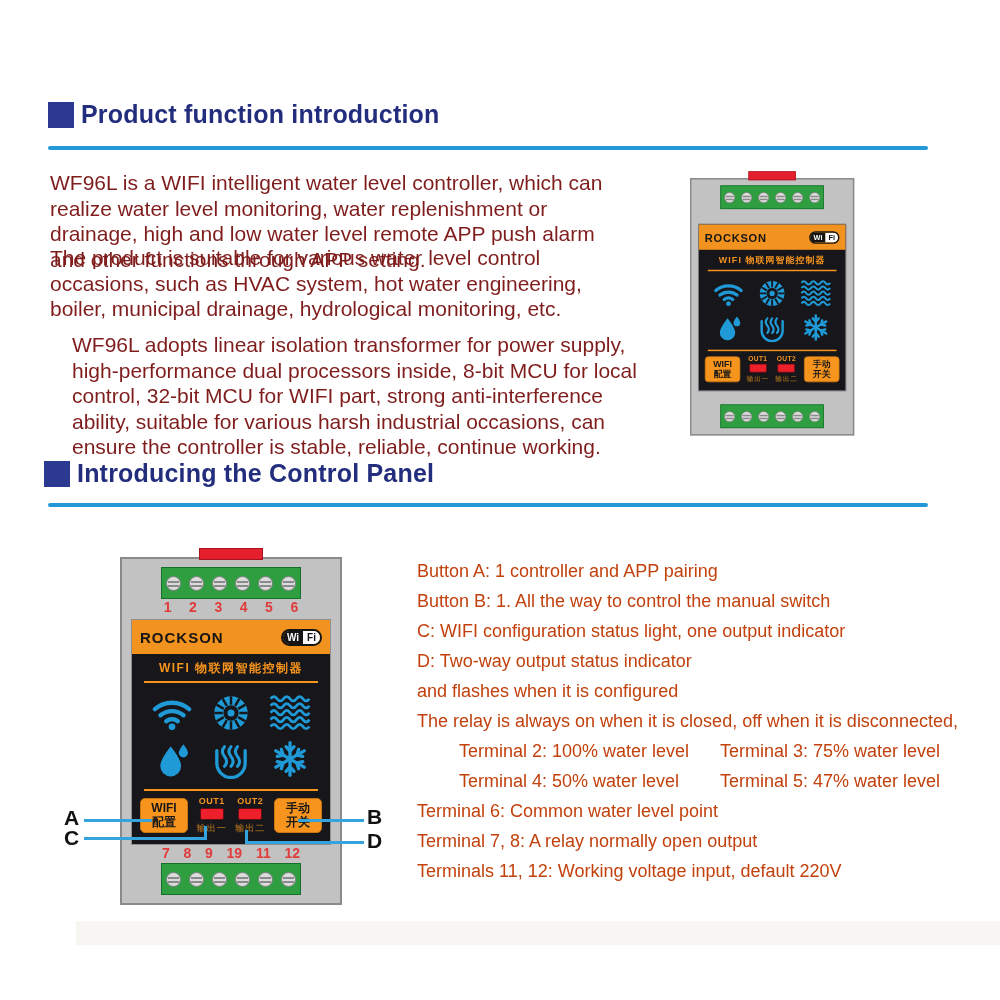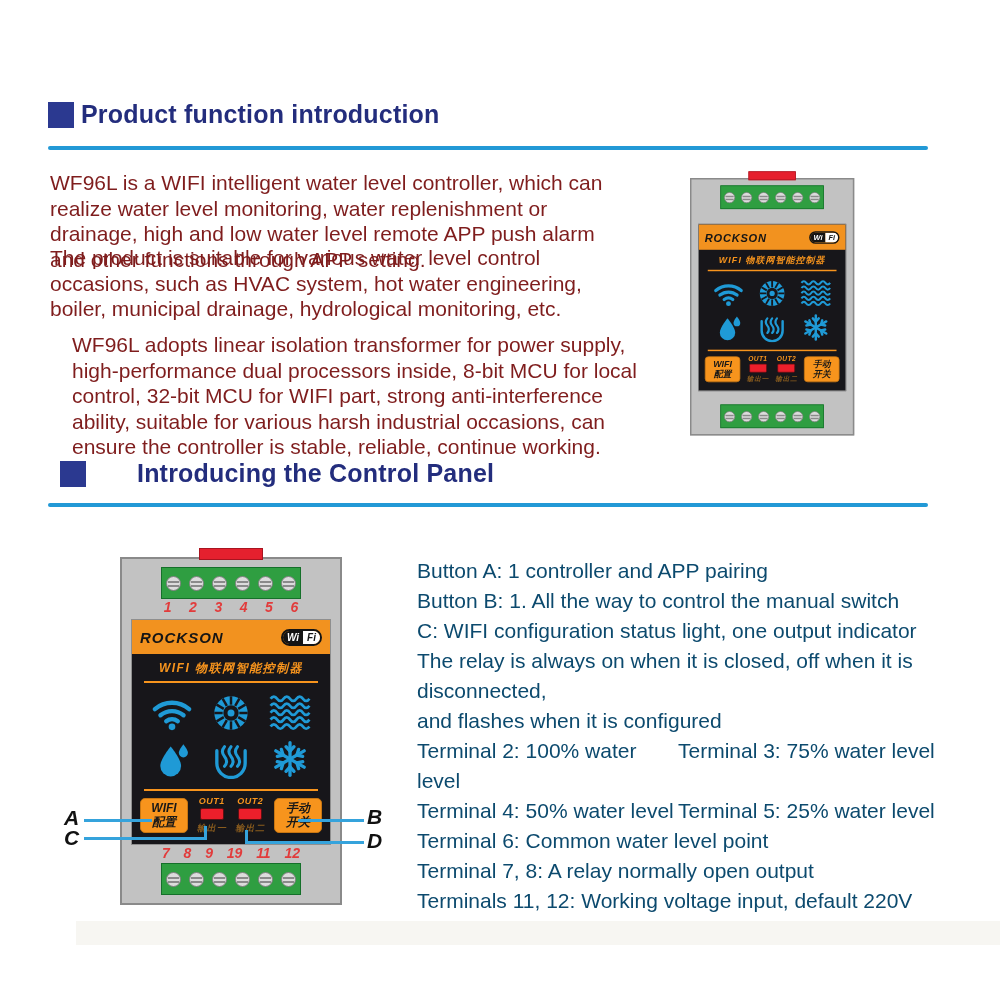--- a/index.html
+++ b/index.html
@@ -11,25 +11,25 @@
   .sec-head .sq{width:26px;height:26px;background:#2b3990;margin-right:7px;flex:0 0 auto;}
   .sec-head .txt{font-size:25px;font-weight:bold;color:#232d7d;letter-spacing:.2px;text-align:center;}
   .rule{position:absolute;left:48px;width:880px;height:4px;background:#2299d6;border-radius:2px;}
 
   
   .para{position:absolute;left:50px;width:582px;font-size:21px;line-height:1.22;
         color:#7f1d1d;white-space:pre-line;}
 
   
   .notes{position:absolute;left:417px;top:556px;width:570px;}
-  .note{font-size:21px;line-height:30px;color:#0c4a6e;}
-  .two-col{display:grid;grid-template-columns:261px 1fr;}
-
-  
-  .figure{position:absolute;font-style:italic;}
+  .note{font-size:18px;line-height:30px;color:#c2410c;}
+  .two-col{display:grid;grid-template-columns:261px 1fr;margin-left:42px;}
+
+  
+  .figure{position:absolute;}
   .device{position:relative;width:222px;height:348px;background:#c2c2c2;
           border:2px solid #8a8a8a;box-sizing:border-box;}
   .red-tab{position:absolute;top:-11px;left:50%;transform:translateX(-50%);
            width:64px;height:12px;background:#e5202e;border:1px solid #a81420;box-sizing:border-box;}
   .tblock{position:absolute;left:50%;transform:translateX(-50%);width:140px;height:32px;
           background:#2f9e41;border:1px solid #15702a;box-sizing:border-box;
           display:flex;align-items:center;justify-content:space-around;}
   .tblock.top{top:8px;} .tblock.bottom{bottom:8px;}
   .screw{width:15px;height:15px;border-radius:50%;background:#dcdcdc;border:1px solid #7e7e7e;
          position:relative;box-sizing:border-box;}
@@ -89,21 +89,21 @@
     <span class="sq"></span>
     <span class="txt">Product function introduction</span>
   </div>
   <div class="rule" style="top:146px;"></div>
 
   <div class="para" style="top:170px;">WF96L is a WIFI intelligent water level controller, which can realize water level monitoring, water replenishment or drainage, high and low water level remote APP push alarm and other functions through APP setting.</div>
   <div class="para" style="top:245px;">The product is suitable for various water level control occasions, such as HVAC system, hot water engineering, boiler, municipal drainage, hydrological monitoring, etc.</div>
   <div class="para" style="top:332px;margin-left:22px;">WF96L adopts linear isolation transformer for power supply,
 high-performance dual processors inside, 8-bit MCU for local control, 32-bit MCU for WIFI part, strong anti-interference ability, suitable for various harsh industrial occasions, can ensure the controller is stable, reliable, continue working.</div>
 
-  <div class="sec-head" style="left:60px;top:459px;gap:44px;">
+  <div class="sec-head" style="left:44px;top:459px;">
     <span class="sq"></span>
     <span class="txt">Introducing the Control Panel</span>
   </div>
   <div class="rule" style="top:503px;"></div>
 
   <div class="figure small">
     <div class="device">
       <div class="red-tab"></div>
       <div class="tblock top">
         <span class="screw"></span>
@@ -370,29 +370,30 @@
     <div class="lead h" style="left:44px;top:297px;width:123px;"></div>
     <div class="lead v" style="left:164px;top:286px;height:14px;"></div>
     <div class="lead h" style="left:205px;top:301px;width:119px;"></div>
     <div class="lead v" style="left:205px;top:290px;height:14px;"></div>
   </div>
 
   <div class="notes">
     <div class="note">Button A: 1 controller and APP pairing</div>
     <div class="note">Button B: 1. All the way to control the manual switch</div>
     <div class="note">C: WIFI configuration status light, one output indicator</div>
+    <div class="note">D: Two-way output status indicator</div>
+    <div class="note">and flashes when it is configured</div>
     <div class="note">The relay is always on when it is closed, off when it is disconnected,</div>
-    <div class="note">and flashes when it is configured</div>
     <div class="note two-col">
       <span>Terminal 2: 100% water level</span>
       <span>Terminal 3: 75% water level</span>
     </div>
     <div class="note two-col">
       <span>Terminal 4: 50% water level</span>
-      <span>Terminal 5: 25% water level</span>
+      <span>Terminal 5: 47% water level</span>
     </div>
     <div class="note">Terminal 6: Common water level point</div>
     <div class="note">Terminal 7, 8: A relay normally open output</div>
     <div class="note">Terminals 11, 12: Working voltage input, default 220V</div>
   </div>
 
   <div class="foot-band"></div>
 </div>
 
 </body></html>

